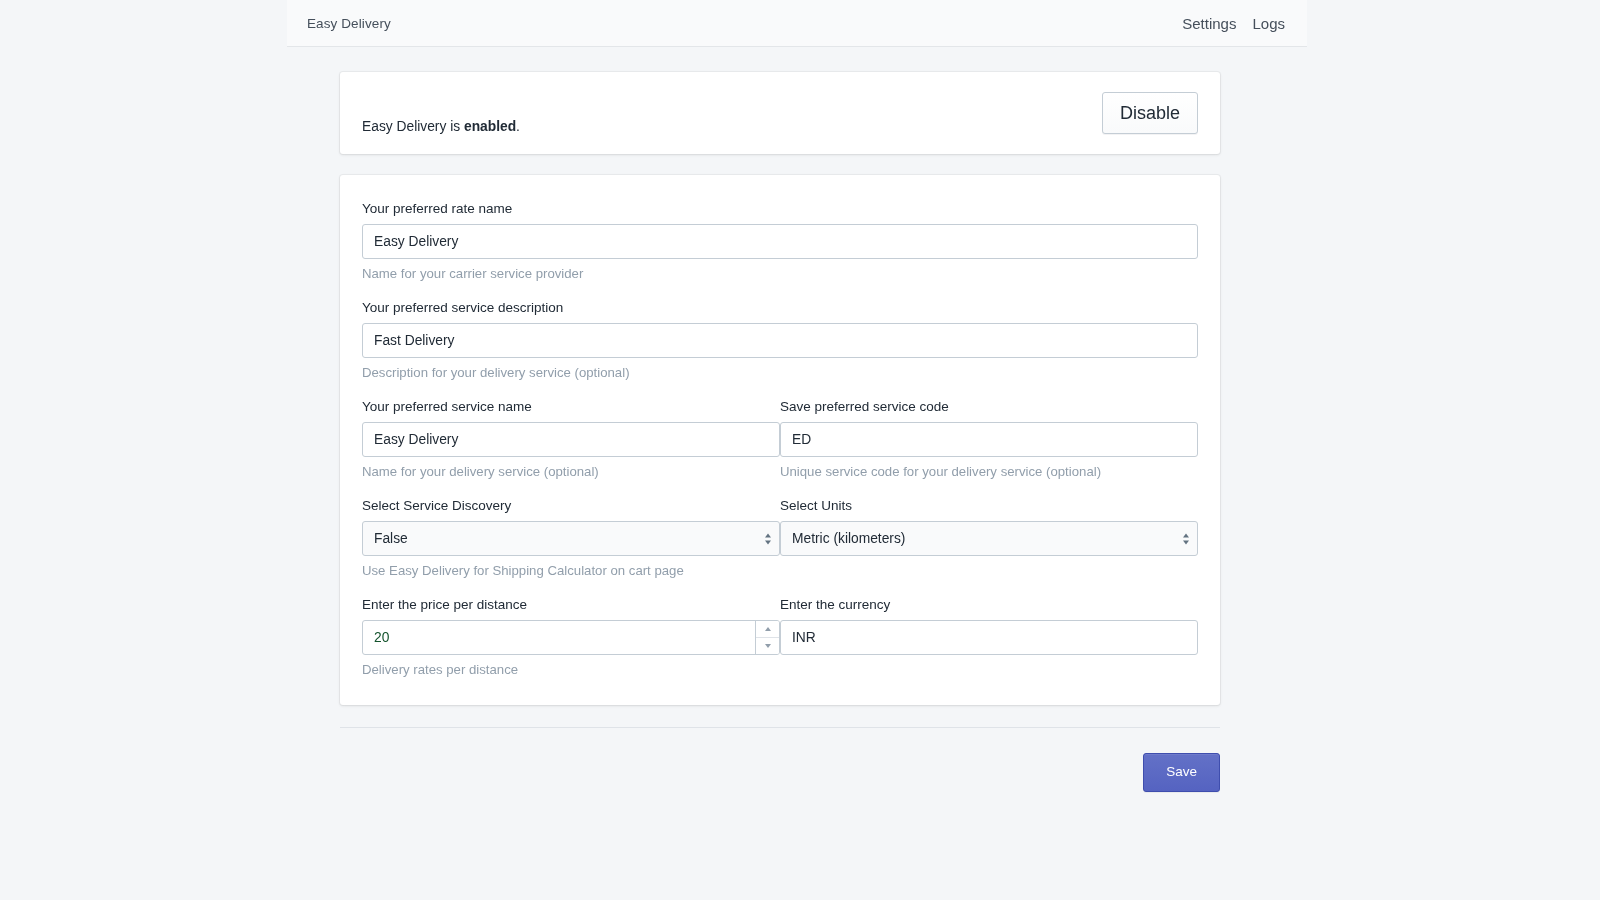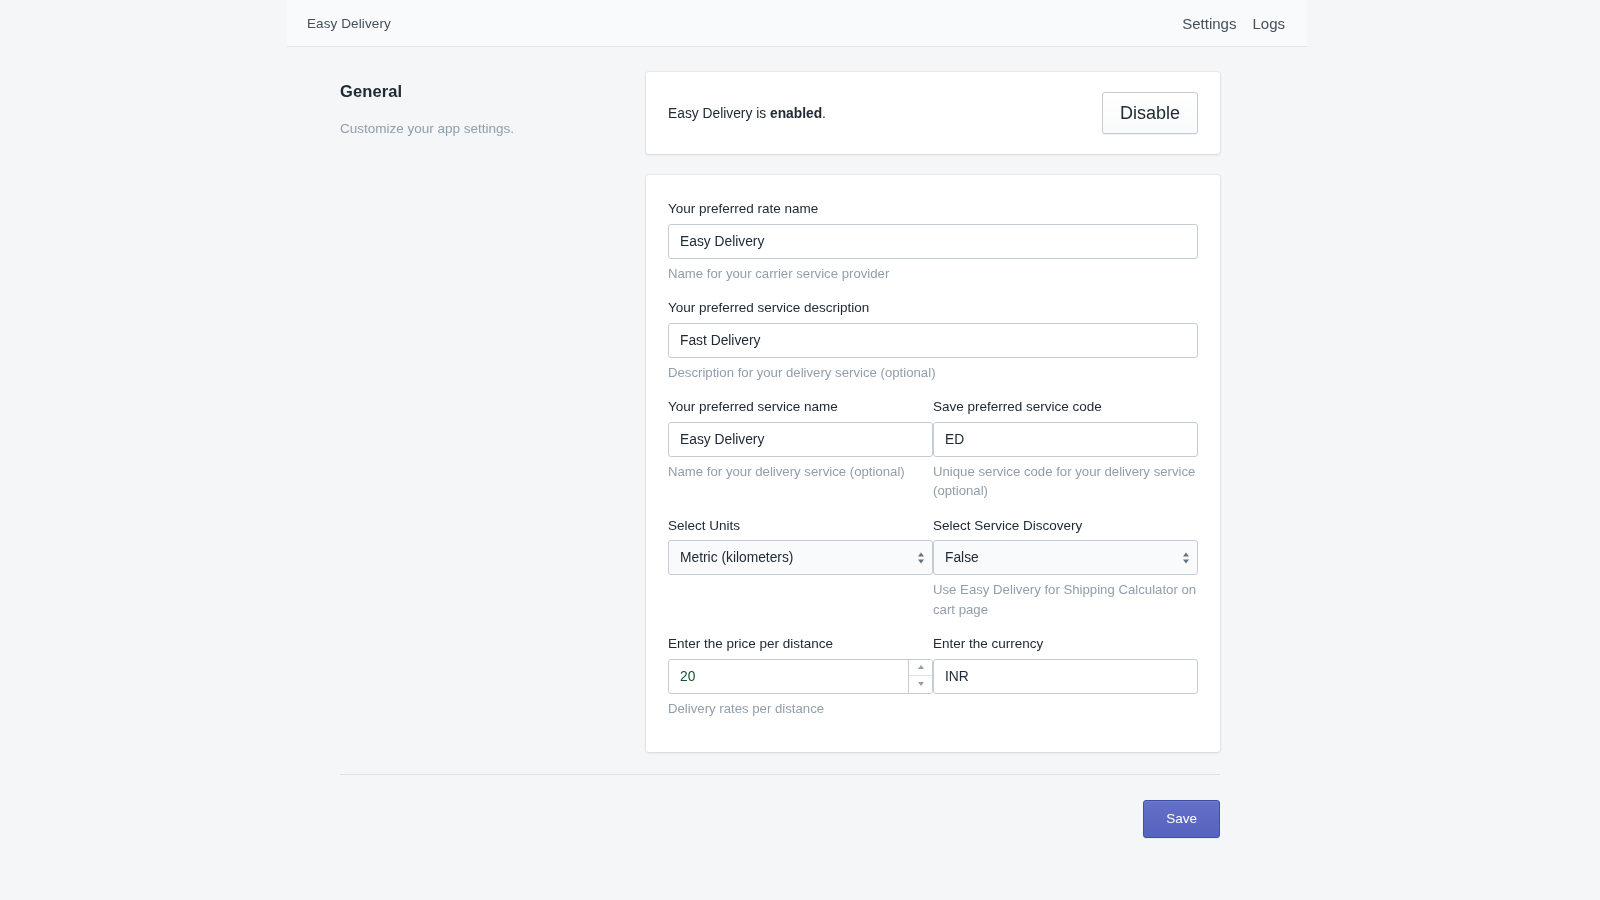--- a/index.html
+++ b/index.html
@@ -83,21 +83,21 @@
   
   .card {
     background: #ffffff;
     border-radius: 3px;
     box-shadow: 0 0 0 1px rgba(63,63,68,0.05), 0 1px 3px 0 rgba(63,63,68,0.12);
   }
   .card + .card { margin-top: 21px; }
 
   .status-card {
     display: flex;
-    align-items: center;
+    align-items: flex-end;
     justify-content: space-between;
     padding: 20px 22px;
     min-height: 77px;
   }
   .status-text {
     font-size: 13.8px;
     color: #212b36;
   }
   .status-text b { font-weight: 700; }
 
@@ -111,21 +111,21 @@
     color: #212b36;
     font-family: inherit;
     cursor: pointer;
     line-height: 1.35;
     box-shadow: 0 1px 0 0 rgba(22,29,37,0.05);
   }
 
   
   .form-card { padding: 25px 22px 26px 22px; }
   .field { margin-bottom: 16px; }
-  .field:last-child { margin-bottom: 8px; }
+  .field:last-child { margin-bottom: 0; }
 
   .field-label {
     display: block;
     font-size: 13.5px;
     color: #212b36;
     margin-bottom: 5px;
     line-height: 1.4;
   }
   .help-text {
     font-size: 13.2px;
@@ -276,24 +276,20 @@
     <div class="topbar-title">Easy Delivery</div>
     <div class="topbar-nav">
       <a>Settings</a>
       <a>Logs</a>
     </div>
   </div>
 
   <div class="content">
     <div class="settings-row">
 
-      <div class="settings-aside">
-        <h2 class="aside-title">General</h2>
-        <p class="aside-desc">Customize your app settings.</p>
-      </div>
 
       <div class="settings-main">
 
         <div class="card status-card">
           <div class="status-text"><span>Easy Delivery is </span><b>enabled</b><span>.</span></div>
           <button class="btn-secondary">Disable</button>
         </div>
 
         <div class="card form-card">
 
@@ -316,40 +312,40 @@
               <div class="help-text">Name for your delivery service (optional)</div>
             </div>
             <div class="col">
               <label class="field-label">Save preferred service code</label>
               <input class="text-input" type="text" value="ED" style="">
               <div class="help-text">Unique service code for your delivery service (optional)</div>
             </div>
           </div>
 
           <div class="field grid-2">
-            <div class="col">
-              <label class="field-label">Select Units</label>
-              <div class="select-wrap">
-                <select class="select-input"><option>Metric (kilometers)</option><option>Imperial (miles)</option></select>
-                <span class="select-chevrons">
-                  <span class="chev-up"></span>
-                  <span class="chev-down"></span>
-                </span>
-              </div>
-            </div>
             <div class="col">
               <label class="field-label">Select Service Discovery</label>
               <div class="select-wrap">
                 <select class="select-input"><option>False</option><option>True</option></select>
                 <span class="select-chevrons">
                   <span class="chev-up"></span>
                   <span class="chev-down"></span>
                 </span>
               </div>
               <div class="help-text">Use Easy Delivery for Shipping Calculator on cart page</div>
+            </div>
+            <div class="col">
+              <label class="field-label">Select Units</label>
+              <div class="select-wrap">
+                <select class="select-input"><option>Metric (kilometers)</option><option>Imperial (miles)</option></select>
+                <span class="select-chevrons">
+                  <span class="chev-up"></span>
+                  <span class="chev-down"></span>
+                </span>
+              </div>
             </div>
           </div>
 
           <div class="field grid-2">
             <div class="col">
               <label class="field-label">Enter the price per distance</label>
               <div class="number-wrap">
                 <input class="num-input" type="text" value="20" style="">
                 <span class="stepper">
                   <button class="step-btn up">

